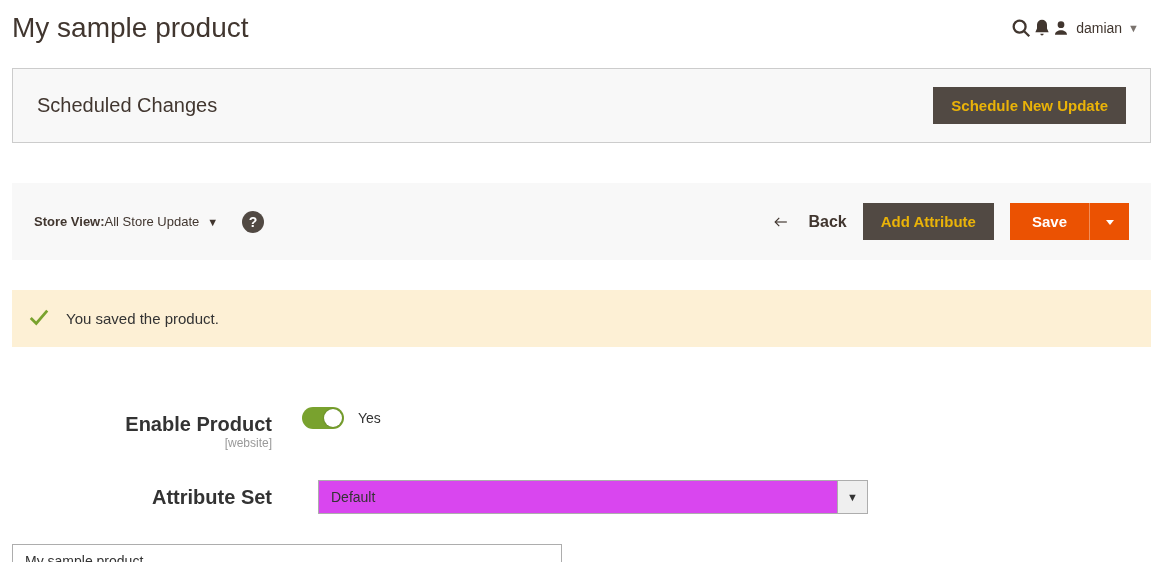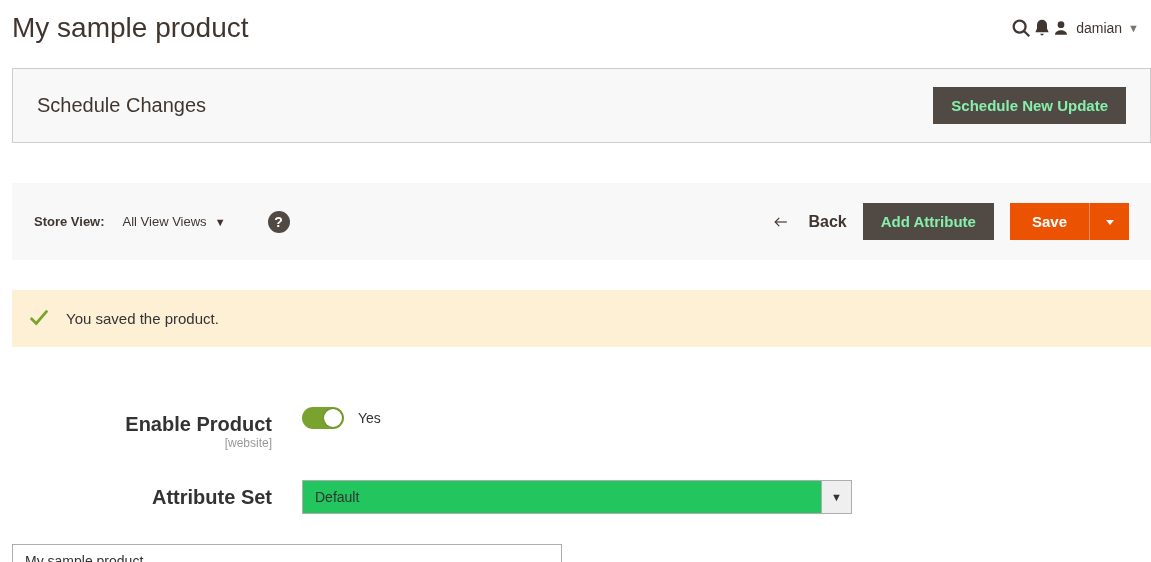--- a/index.html
+++ b/index.html
@@ -65,39 +65,38 @@
   .btn {
     border: none;
     padding: 10px 18px;
     font-size: 15px;
     font-weight: 600;
     cursor: pointer;
     font-family: inherit;
   }
   .btn-dark {
     background: #514943;
-    color: #86efac;
+    color: #eab308;
   }
   .btn-orange {
     background: #eb5202;
     color: #fff;
   }
 
   .toolbar {
     background: #f8f8f8;
     padding: 20px 22px;
     display: flex;
     align-items: center;
     justify-content: space-between;
     margin-bottom: 30px;
   }
   .toolbar-left {
     display: flex;
     align-items: center;
-    gap: 18px;
   }
   .store-view-label {
     font-size: 13px;
     font-weight: 700;
     color: #41362f;
   }
   .store-view-select {
     display: flex;
     align-items: center;
     gap: 8px;
@@ -211,21 +210,22 @@
     background: #fff;
     border-radius: 50%;
     box-shadow: 0 0 2px rgba(0,0,0,0.3);
   }
   .toggle-text { font-size: 14px; }
 
   .select-wrap {
     display: flex;
     width: 550px;
     border: 1px solid #adadad;
-    background: #22c55e;
+    background: #d946ef;
+    margin-left: 16px;
   }
   .select-value {
     flex: 1;
     padding: 8px 12px;
     font-size: 14px;
   }
   .select-btn {
     width: 30px;
     background: #efefef;
     border-left: 1px solid #adadad;
@@ -269,29 +269,29 @@
         <svg width="18" height="18" viewBox="0 0 24 24" fill="currentColor">
             <path d="M12 3a4.5 4.5 0 1 1 0 9 4.5 4.5 0 0 1 0-9zM4 21c0-4 4-6 8-6s8 2 8 6H4z"></path>
           </svg>
         <span>damian</span>
         <span class="caret">▼</span>
       </span>
     </div>
   </div>
 
   <div class="scheduled-box">
-    <span class="scheduled-title">Schedule Changes</span>
+    <span class="scheduled-title">Scheduled Changes</span>
     <button class="btn btn-dark">Schedule New Update</button>
   </div>
 
   <div class="toolbar">
     <div class="toolbar-left">
       <span class="store-view-label">Store View:</span>
       <span class="store-view-select">
-        <span>All View Views</span>
+        <span>All Store Update</span>
         <span class="caret">▼</span>
       </span>
       <span class="help-icon">?</span>
     </div>
     <div class="toolbar-right">
       <span class="back-link">
         <svg width="18" height="14" viewBox="0 0 24 24" fill="none" stroke="currentColor" stroke-width="2">
             <line x1="22" y1="12" x2="2" y2="12"></line>
             <polyline points="9 5 2 12 9 19"></polyline>
           </svg>

